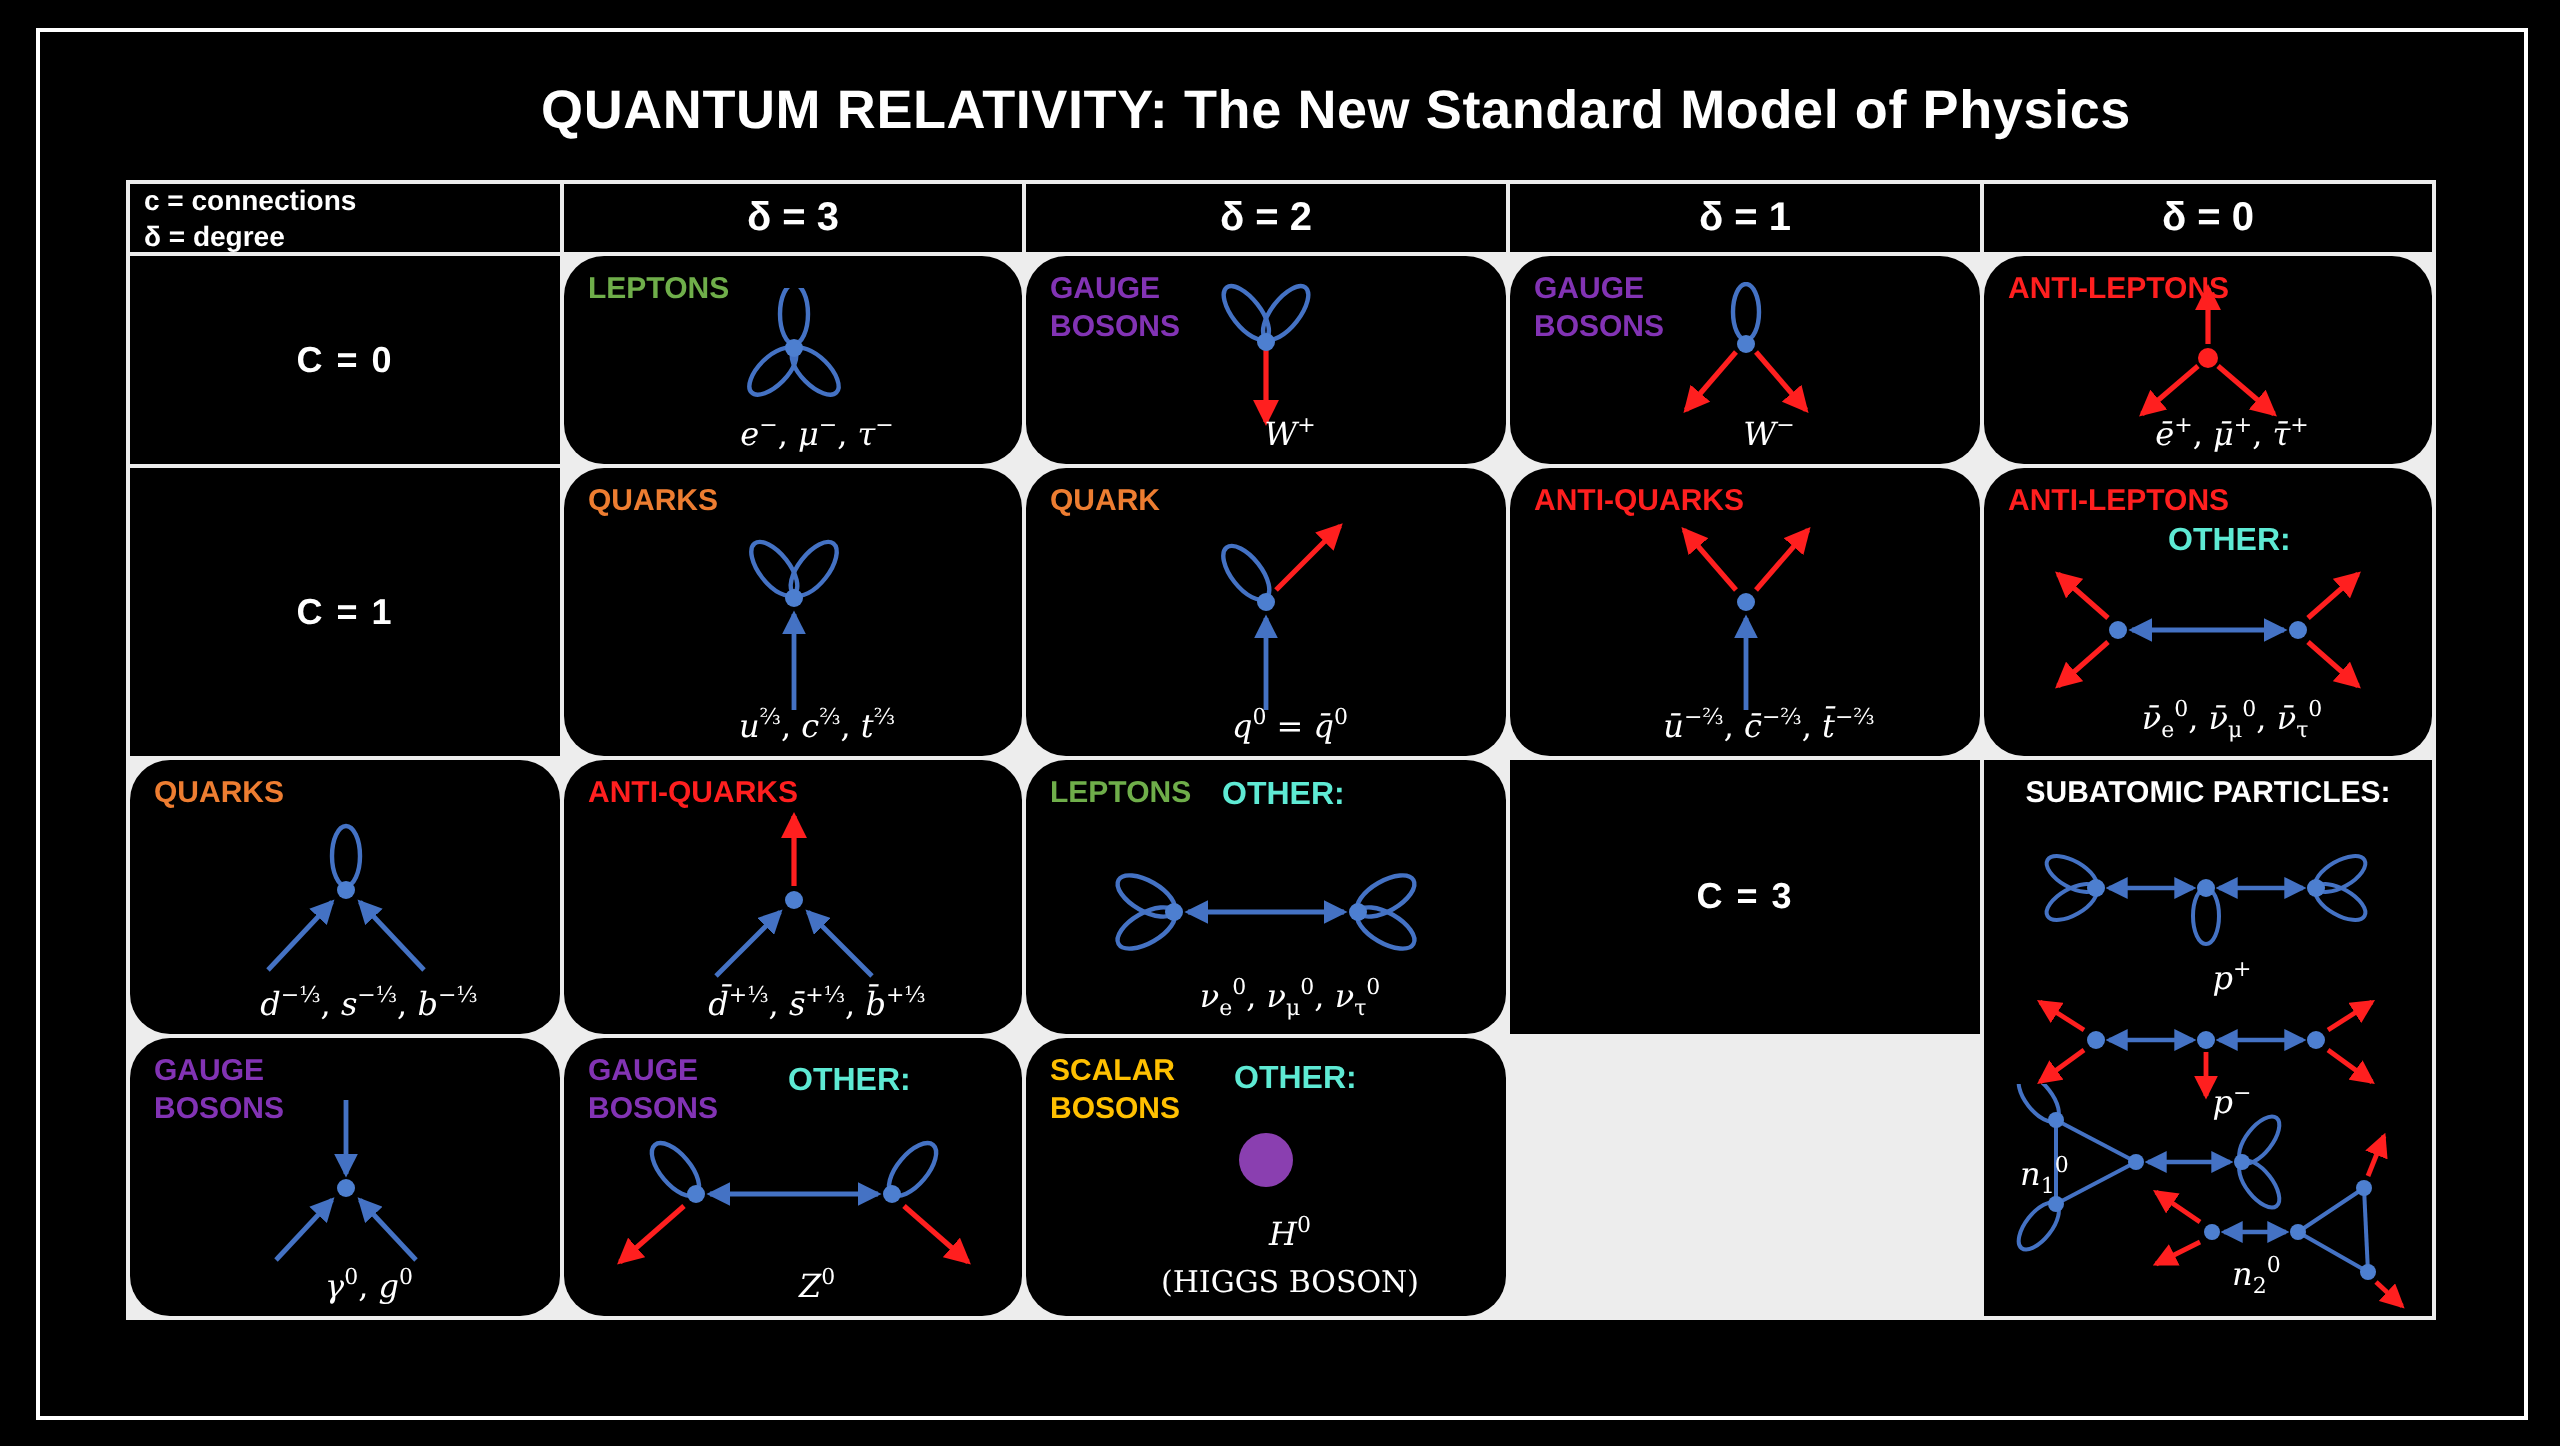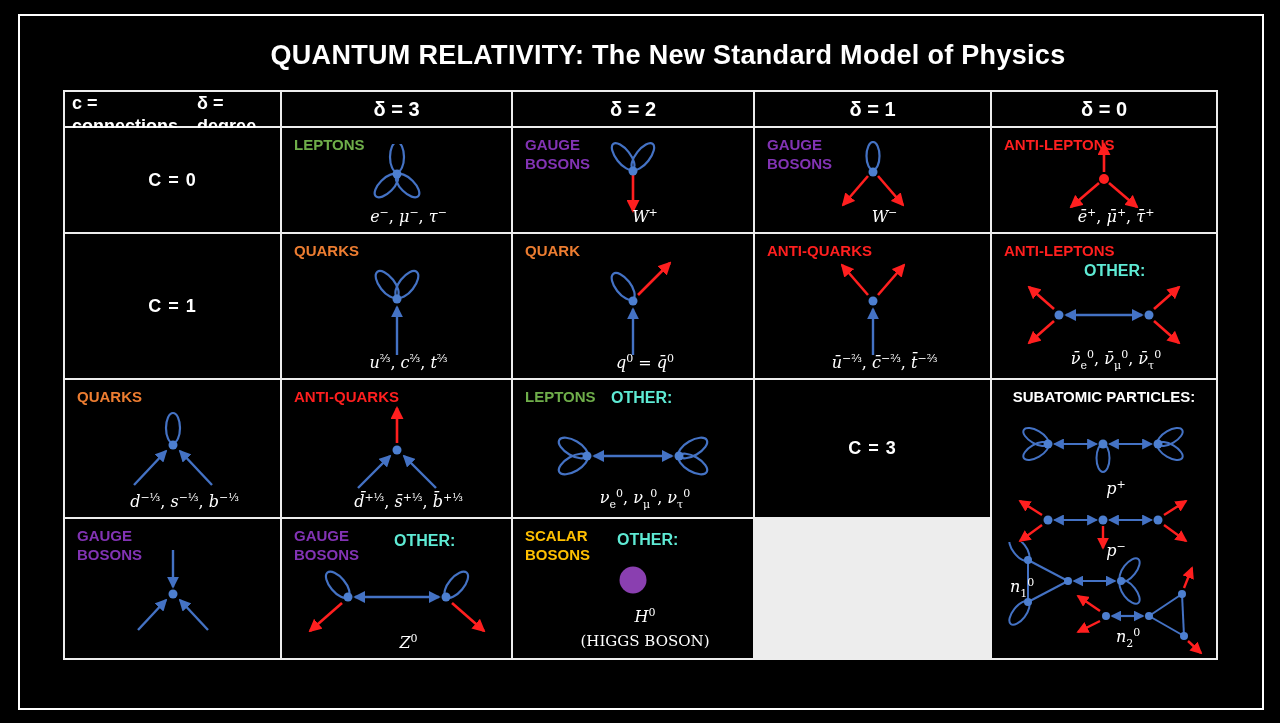--- a/index.html
+++ b/index.html
@@ -8,25 +8,25 @@
   .frame{position:absolute;left:18px;top:14px;width:1242px;height:692px;border:2px solid #fff;}
   .title{position:absolute;left:0;top:40px;width:100%;text-align:center;color:#fff;
          font-size:27px;font-weight:bold;letter-spacing:.3px;margin-left:28px;}
   .grid{position:absolute;left:63px;top:90px;display:grid;
         grid-template-columns:215px 229px 240px 235px 224px;
         grid-template-rows:34px 104px 144px 137px 139px;
         gap:2px;background:#ededed;border:2px solid #ededed;}
   .cell{background:#000;position:relative;color:#fff;}
   .hcell{display:flex;align-items:center;justify-content:center;
          font-size:20px;font-weight:bold;}
-  .corner{display:flex;flex-direction:row;justify-content:center;padding-left:7px;
-          font-size:18px;font-weight:bold;line-height:1.3;}
+  .corner{display:flex;flex-direction:column;justify-content:center;padding-left:7px;
+          font-size:14px;font-weight:bold;line-height:1.3;}
   .rcell{display:flex;align-items:center;justify-content:center;
          font-size:18px;font-weight:bold;letter-spacing:1px;}
-  .dcell{display:flex;align-items:center;justify-content:center;}
+  .dcell{display:flex;align-items:center;justify-content:center;border-radius:20px;}
   .badge{position:absolute;top:8px;left:12px;font-size:15px;font-weight:600;line-height:1.25;}
   .badge.w2{width:80px;}
   .other{position:absolute;font-size:16px;font-weight:700;color:#5eead4;}
   .caption{position:absolute;bottom:6px;left:0;width:100%;text-align:center;color:#fff;
            font-family:"DejaVu Serif",serif;font-size:16px;padding-left:12px;}
   .caption sup{font-size:11px;} .caption sub{font-size:11px;}
   .mergecell{position:relative;}
   .mc-head{position:absolute;top:8px;left:0;width:100%;text-align:center;
            font-size:15px;font-weight:600;}
   .abs{position:absolute;}
@@ -299,20 +299,21 @@
     <div class="cell dcell">
       <span class="badge w2" style="color: rgb(130, 51, 180);">GAUGE BOSONS</span>
       <svg width="150" height="98">
         <g stroke="#4472c4" stroke-width="2.4">
           <line x1="75" y1="10" x2="75" y2="47" marker-end="url(#mB)"></line>
           <line x1="40" y1="90" x2="68" y2="60" marker-end="url(#mB)"></line>
           <line x1="110" y1="90" x2="82" y2="60" marker-end="url(#mB)"></line>
         </g>
         <circle cx="75" cy="54" r="4.5" fill="#4d7fd0"></circle>
       </svg>
+      <div class="caption"><i>γ</i><sup>0</sup>, <i>g</i><sup>0</sup></div>
     </div>
 
     <div class="cell dcell">
       <span class="badge w2" style="color: rgb(130, 51, 180);">GAUGE BOSONS</span>
       <span class="other" style="top:13px;left:112px;">OTHER:</span>
       <svg width="230" height="100" style="margin-top:16px">
         <line x1="73" y1="50" x2="157" y2="50" stroke="#4472c4" stroke-width="2.4" marker-start="url(#mB)" marker-end="url(#mB)"></line>
         <g stroke="#4472c4" stroke-width="2.2" fill="none">
           <ellipse cx="0" cy="-16" rx="7.5" ry="16" transform="translate(66 50) rotate(-40)"></ellipse>
           <ellipse cx="0" cy="-16" rx="7.5" ry="16" transform="translate(164 50) rotate(40)"></ellipse>

